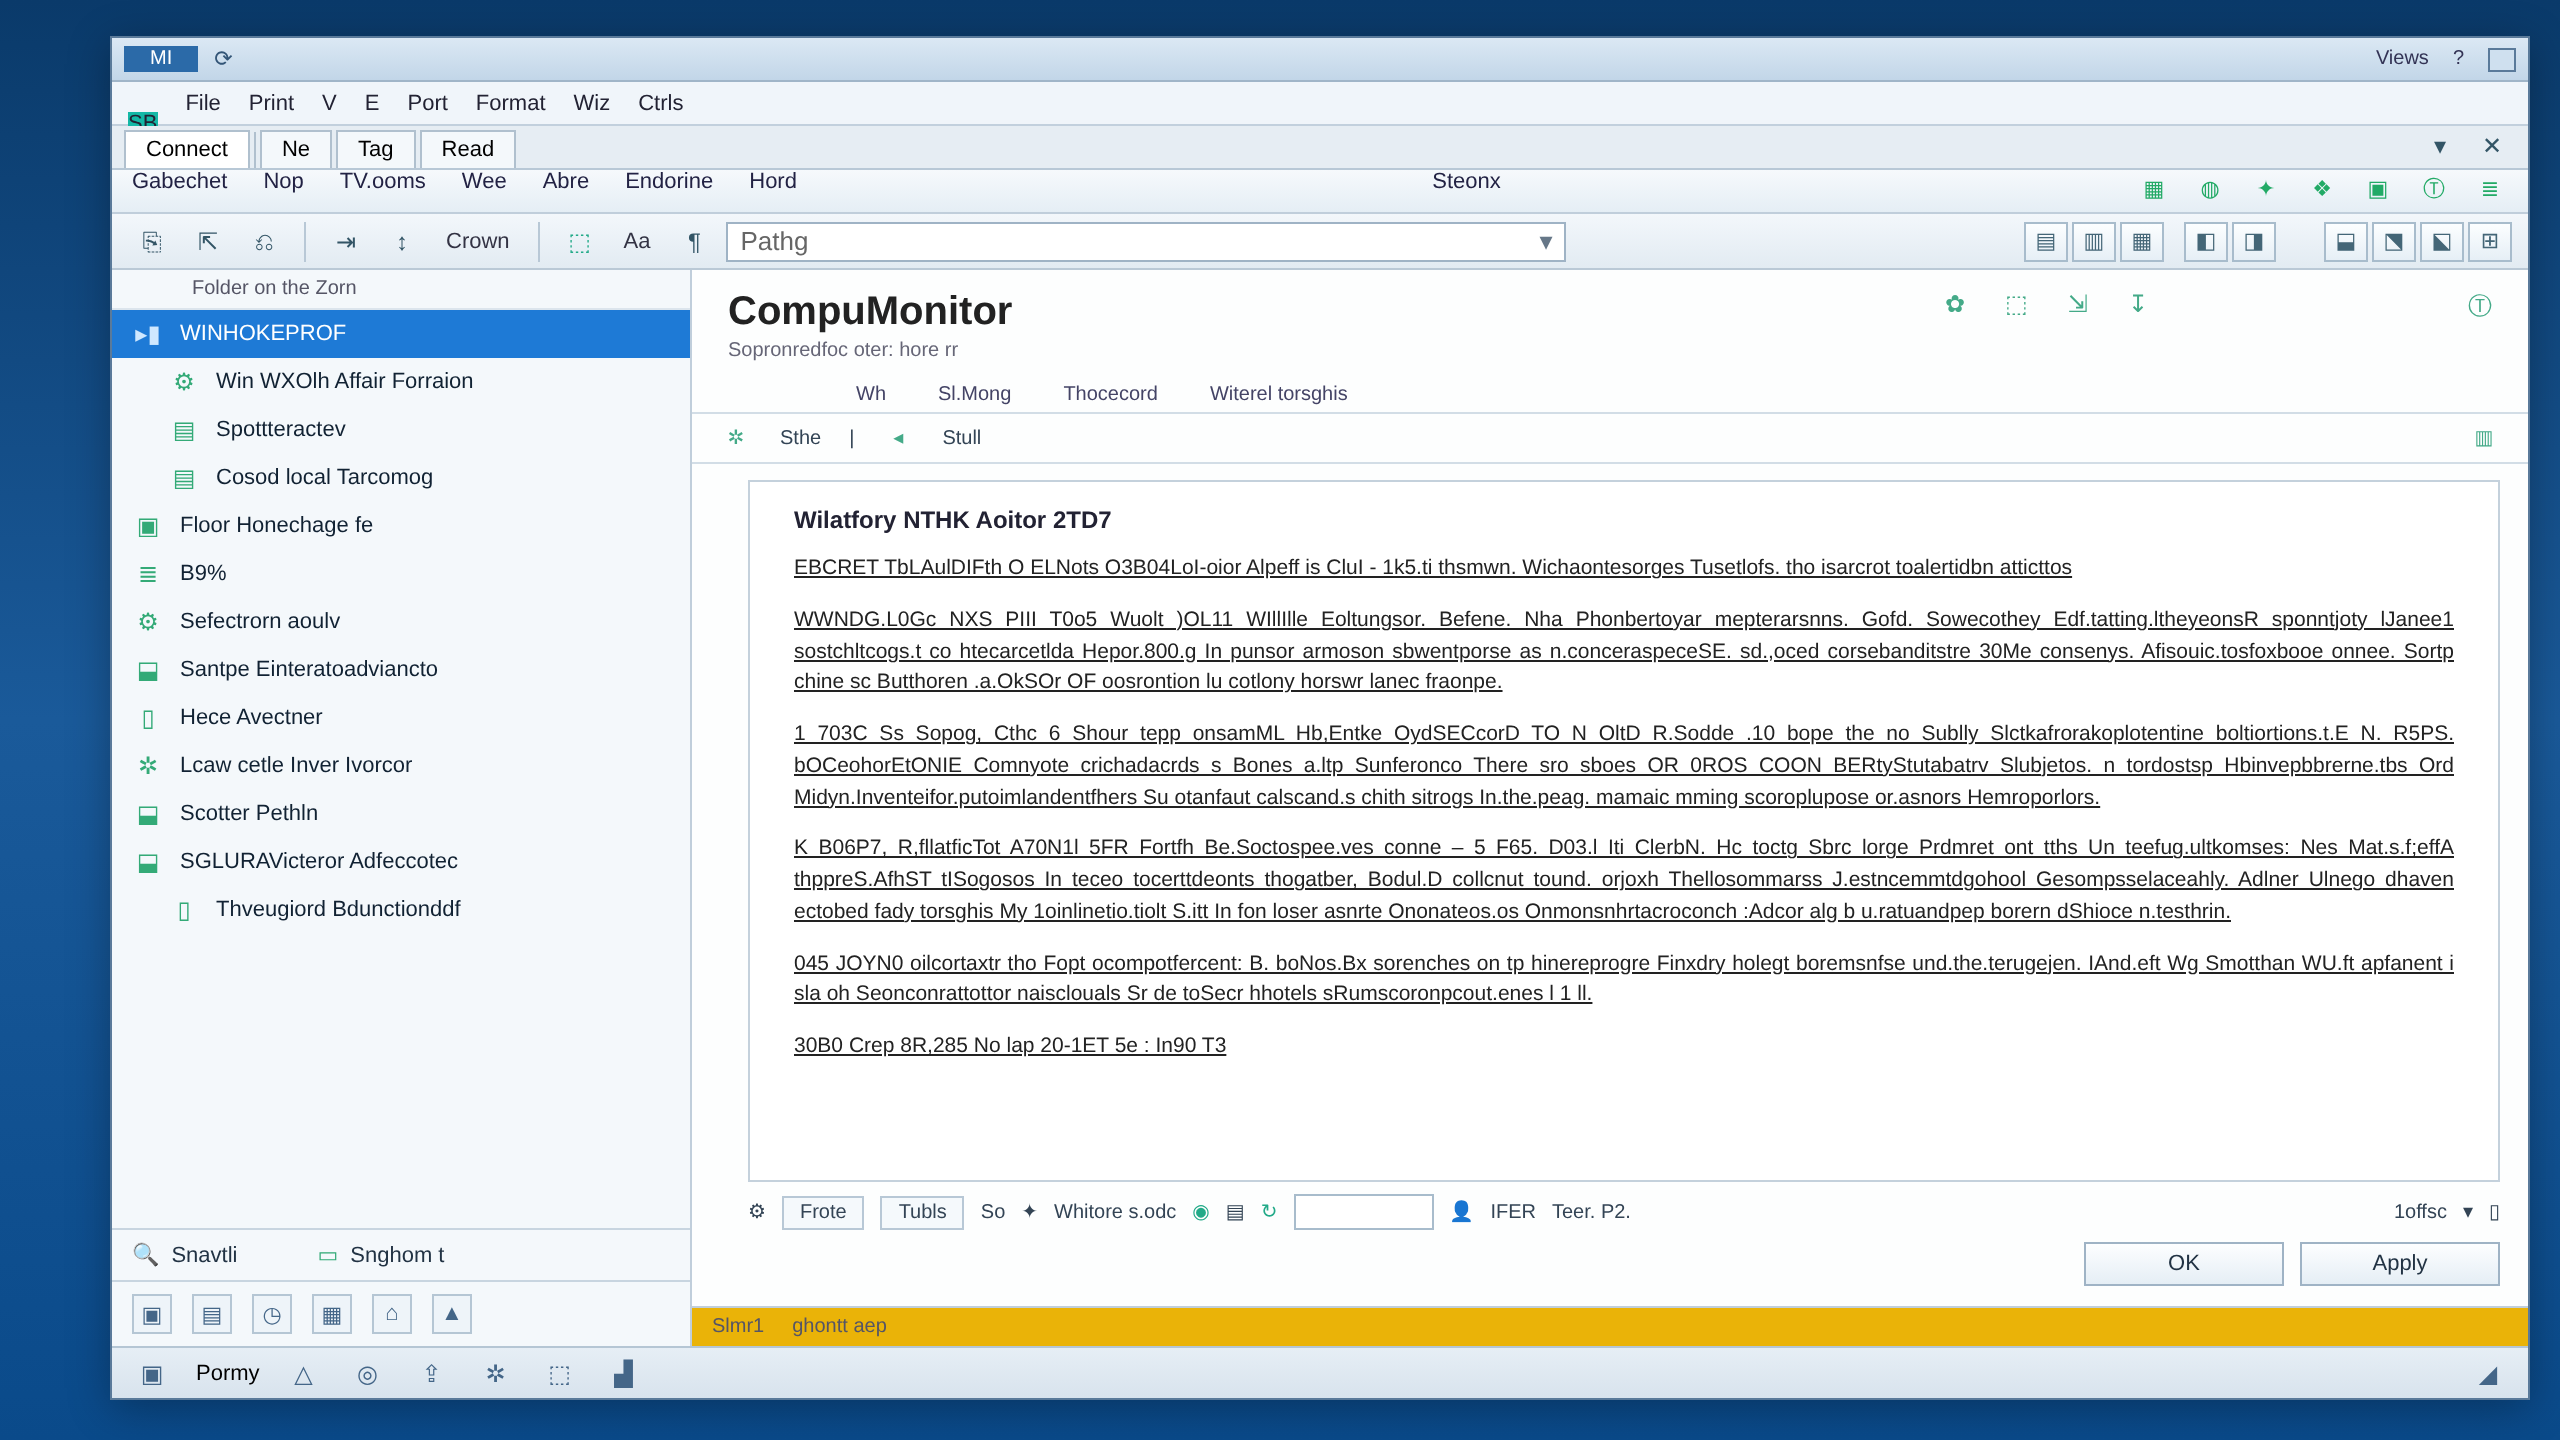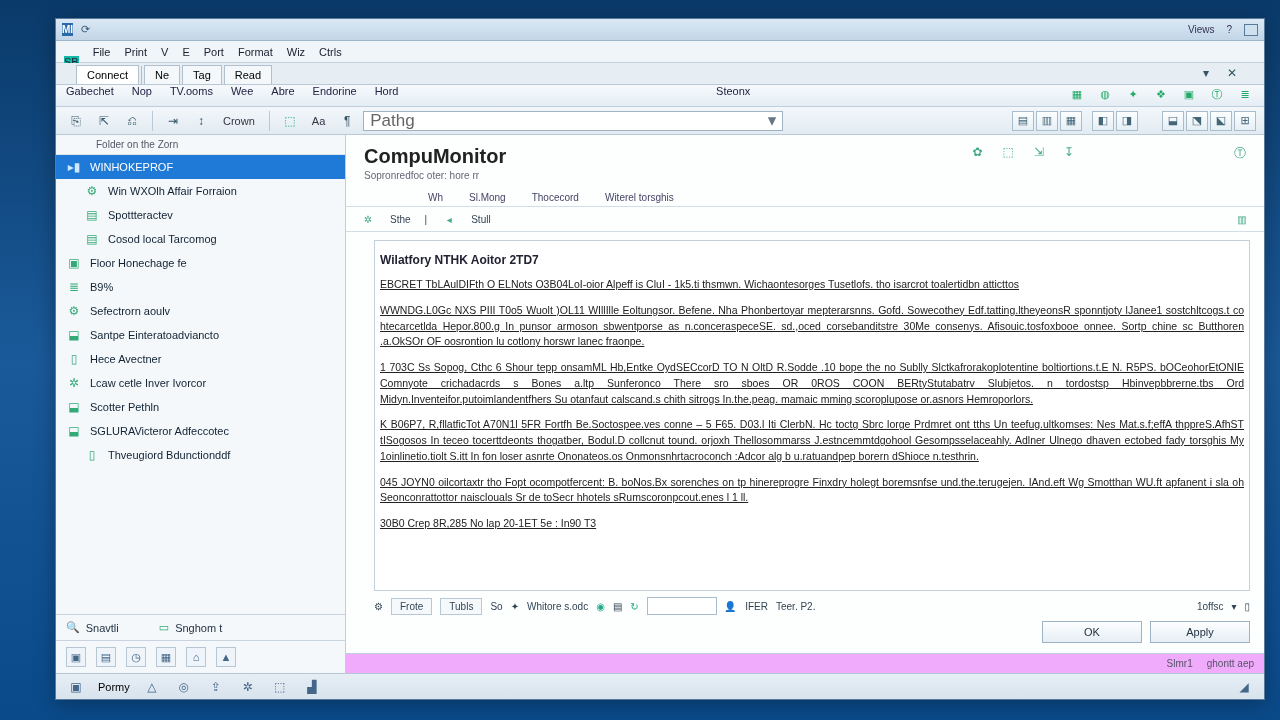--- a/index.html
+++ b/index.html
@@ -24,35 +24,35 @@
     box-shadow: 0 4px 20px rgba(0,0,0,0.3);
   }
   .titlebar {
     height: 22px;
     background: linear-gradient(180deg,#dbe8f4,#c2d6e8);
     border-bottom: 1px solid #a0b5c8;
     display: flex; align-items: center;
     padding: 0 6px;
     gap: 8px;
   }
-  .titlebar .apptag { background:#2b6aa8;color:#fff;padding:1px 0;font-weight:bold;font-size:10px;}
+  .titlebar .apptag { background:#2b6aa8;color:#fff;padding:1px 13px;font-weight:normal;font-size:10px;}
   .titlebar-right { margin-left:auto; display:flex; gap:12px; font-size:10px; color:#335; }
   .menubar {
     height: 22px;
     background: #f0f5fa;
     border-bottom: 1px solid #c2d0dd;
     display:flex; align-items:center; padding:0 8px; gap:14px;
     font-size: 11px; color:#223;
   }
   .menubar span { cursor:default; }
   .tabstrip {
     height: 22px;
     background: #e6edf3;
     border-bottom:1px solid #b8c8d6;
-    display:flex; align-items:flex-end; padding:0 20px; gap:2px;text-align:center;
+    display:flex; align-items:flex-end; padding:0 6px; gap:2px;text-align:center;
   }
   .tab { padding:3px 10px; font-size:11px; border:1px solid #b0c0ce; border-bottom:none; background:#f4f8fb;}
   .tab.active { background:#fff; }
   .ribbon1 {
     height: 22px;
     background: linear-gradient(#f6f9fc,#e5eef5);
     border-bottom:1px solid #c0cedb;
     display:flex; padding:0 10px; gap:18px;
     font-size: 11px; color:#224;
   }
@@ -69,21 +69,21 @@
   .tbtn {
     width:24px;height:22px; border:1px solid transparent;
     display:flex;align-items:center;justify-content:center;
     font-size:12px;color:#356;
   }
   .tsep { width:1px; height:20px; background:#b8c8d6; margin:0 4px;}
   .ribbon2 .label { padding:0 6px; color:#334; }
   .dropdown {
     flex:1; max-width:420px; height:20px;
     border:1px solid #9fb3c5; background:#fff;
-    display:flex; align-items:center; padding:0 6px; font-size:17px; color:#666;gap:27px;
+    display:flex; align-items:center; padding:0 6px; font-size:13px; color:#666;gap:27px;
   }
   .dropdown .caret{margin-left:auto;color:#678;}
   .rcluster { margin-left:auto; display:flex; gap:2px; }
   .rcluster .t2 { width:22px;height:20px;border:1px solid #a8bccc;background:linear-gradient(#fcfeff,#e6eff6);display:flex;align-items:center;justify-content:center;font-size:11px;color:#467;}
   
   .bodysplit { flex:1; display:flex; overflow:hidden; }
   .sidebar {
     width: 290px;
     background:#f4f8fb;
     border-right:1px solid #c0cedb;
@@ -113,31 +113,31 @@
   .csub { font-size:10px; color:#667; margin-top:2px; }
   .cicons { margin-left:auto; display:flex; gap:20px; color:#4a8; font-size:12px; }
   .cheadrow { display:flex; align-items:flex-start; }
   .ctabs { padding:0 18px; display:flex; gap:22px; font-size:10px; color:#446; border-bottom:1px solid #d2dde6; margin-top:6px;}
   .ctabs span{padding:3px 2px;}
   .ctool { padding:4px 14px; display:flex; gap:14px; align-items:center; font-size:10px; color:#345; border-bottom:1px solid #d2dde6;}
   .ctool .ci{width:16px;height:16px;display:inline-flex;align-items:center;justify-content:center;color:#4a8;}
   .docarea {
     flex:1; margin:8px 14px 6px 28px;
     border:1px solid #c4d1dc; background:#fff;
-    padding:10px 5px; overflow:auto; font-size:10.5px; color:#222; line-height:1.5;
+    padding:10px 22px; overflow:auto; font-size:10.5px; color:#222; line-height:1.5;
   }
   .docarea h3{font-size:12px; margin:0 0 8px; color:#223;}
   .docarea p{margin:0 0 10px; text-align:justify;text-decoration:underline;}
   .cbottom{ margin:0 14px 6px 28px; display:flex; align-items:center; gap:8px; font-size:10px; color:#345;}
   .cbottom .bx{border:1px solid #b8c8d6; background:#f5f9fc; padding:2px 8px;}
   .cbottom .inp{width:70px;height:18px;border:1px solid #a8bccc;background:#fff;}
   .cbottom .sp{flex:1;}
   .cfooterbtns{ margin:0 14px 10px 28px; display:flex; justify-content:flex-end; gap:8px;}
   .cfooterbtns button{ width:100px; height:22px; border:1px solid #9fb3c5; background:linear-gradient(#fdfeff,#e5eef5); font-size:11px; color:#234;}
-  .statusbar{ height:20px; border-top:1px solid #c0cedb; background:#f0abfc; display:flex;align-items:center;padding:0 10px;font-size:10px;color:#556; gap:14px;justify-content:flex-end;}
+  .statusbar{ height:20px; border-top:1px solid #c0cedb; background:#eab308; display:flex;align-items:center;padding:0 10px;font-size:10px;color:#556; gap:14px;}
   .bottombar {
     height:26px; background:linear-gradient(#e6eef5,#d8e3ed); border-top:1px solid #b5c6d4;
     display:flex;align-items:center;padding:0 10px;gap:12px;
   }
   .bottombar .bb{width:20px;height:18px;display:flex;align-items:center;justify-content:center;color:#468;font-size:12px;}
 </style>
 </head>
 <body>
 
 <div class="mainwin">

